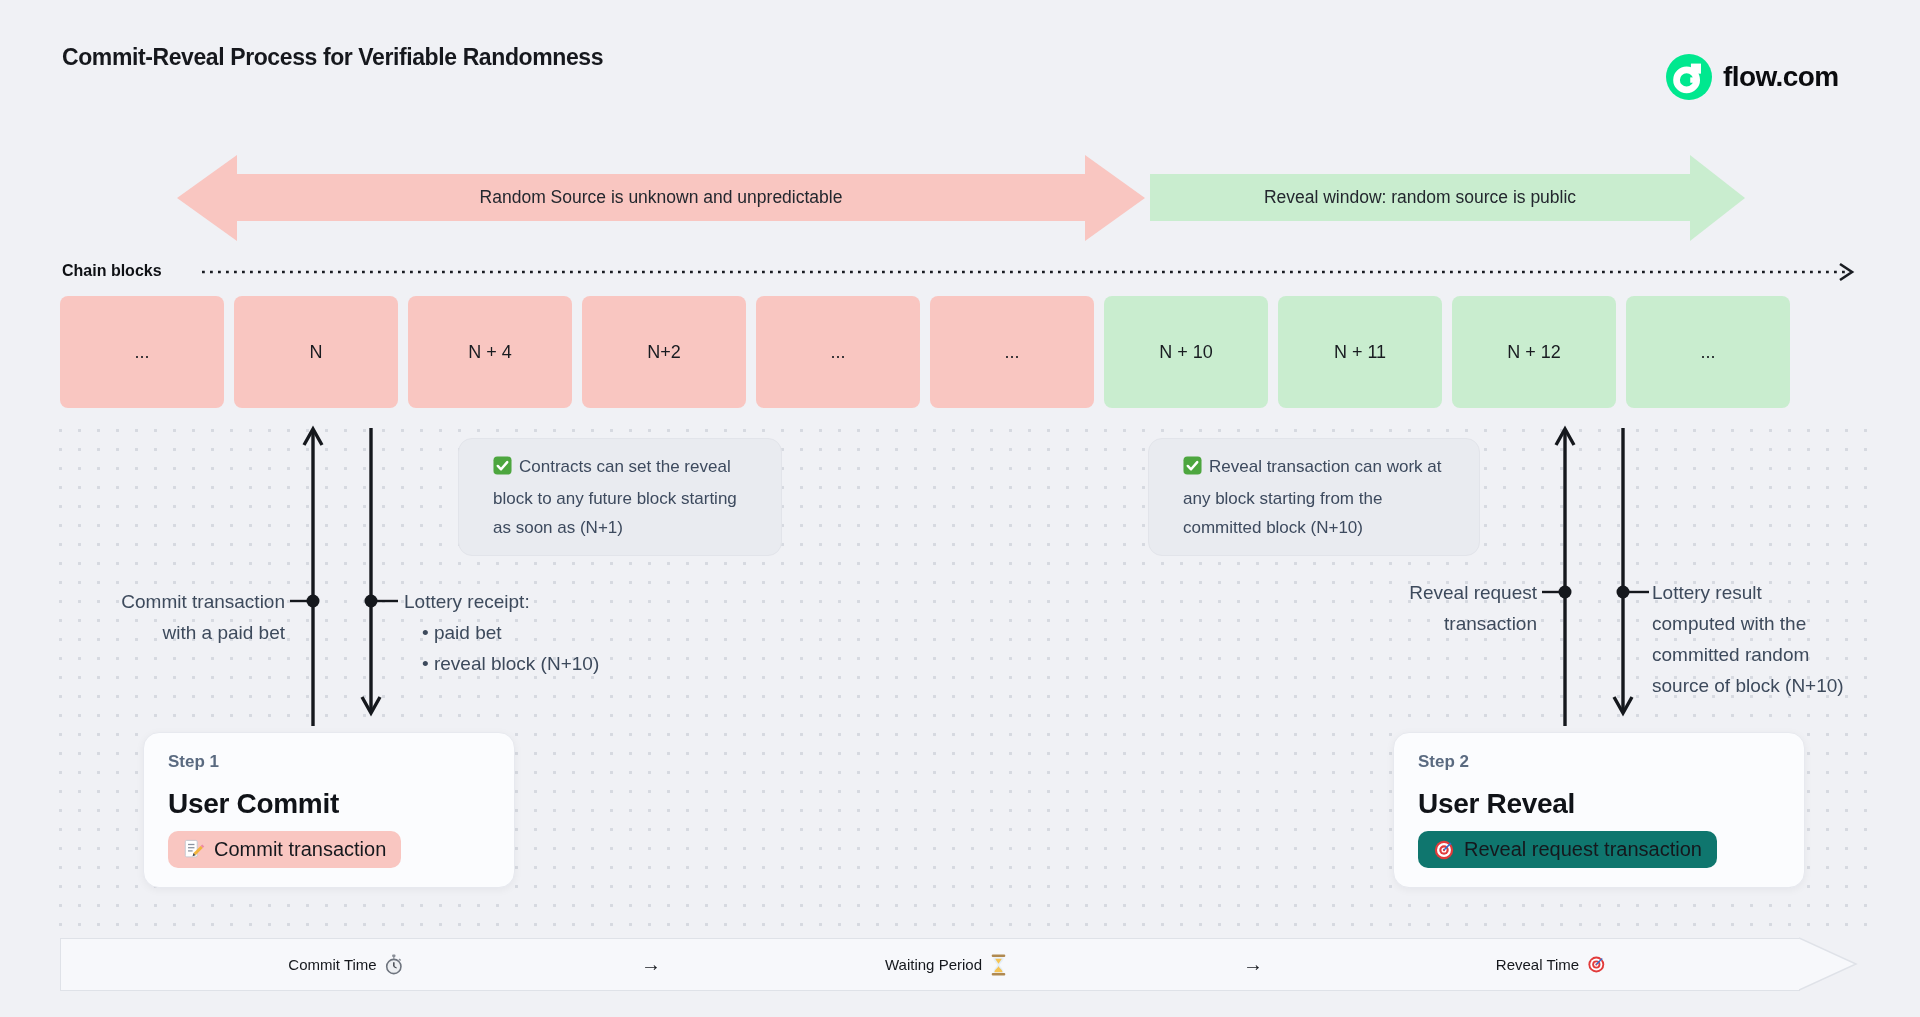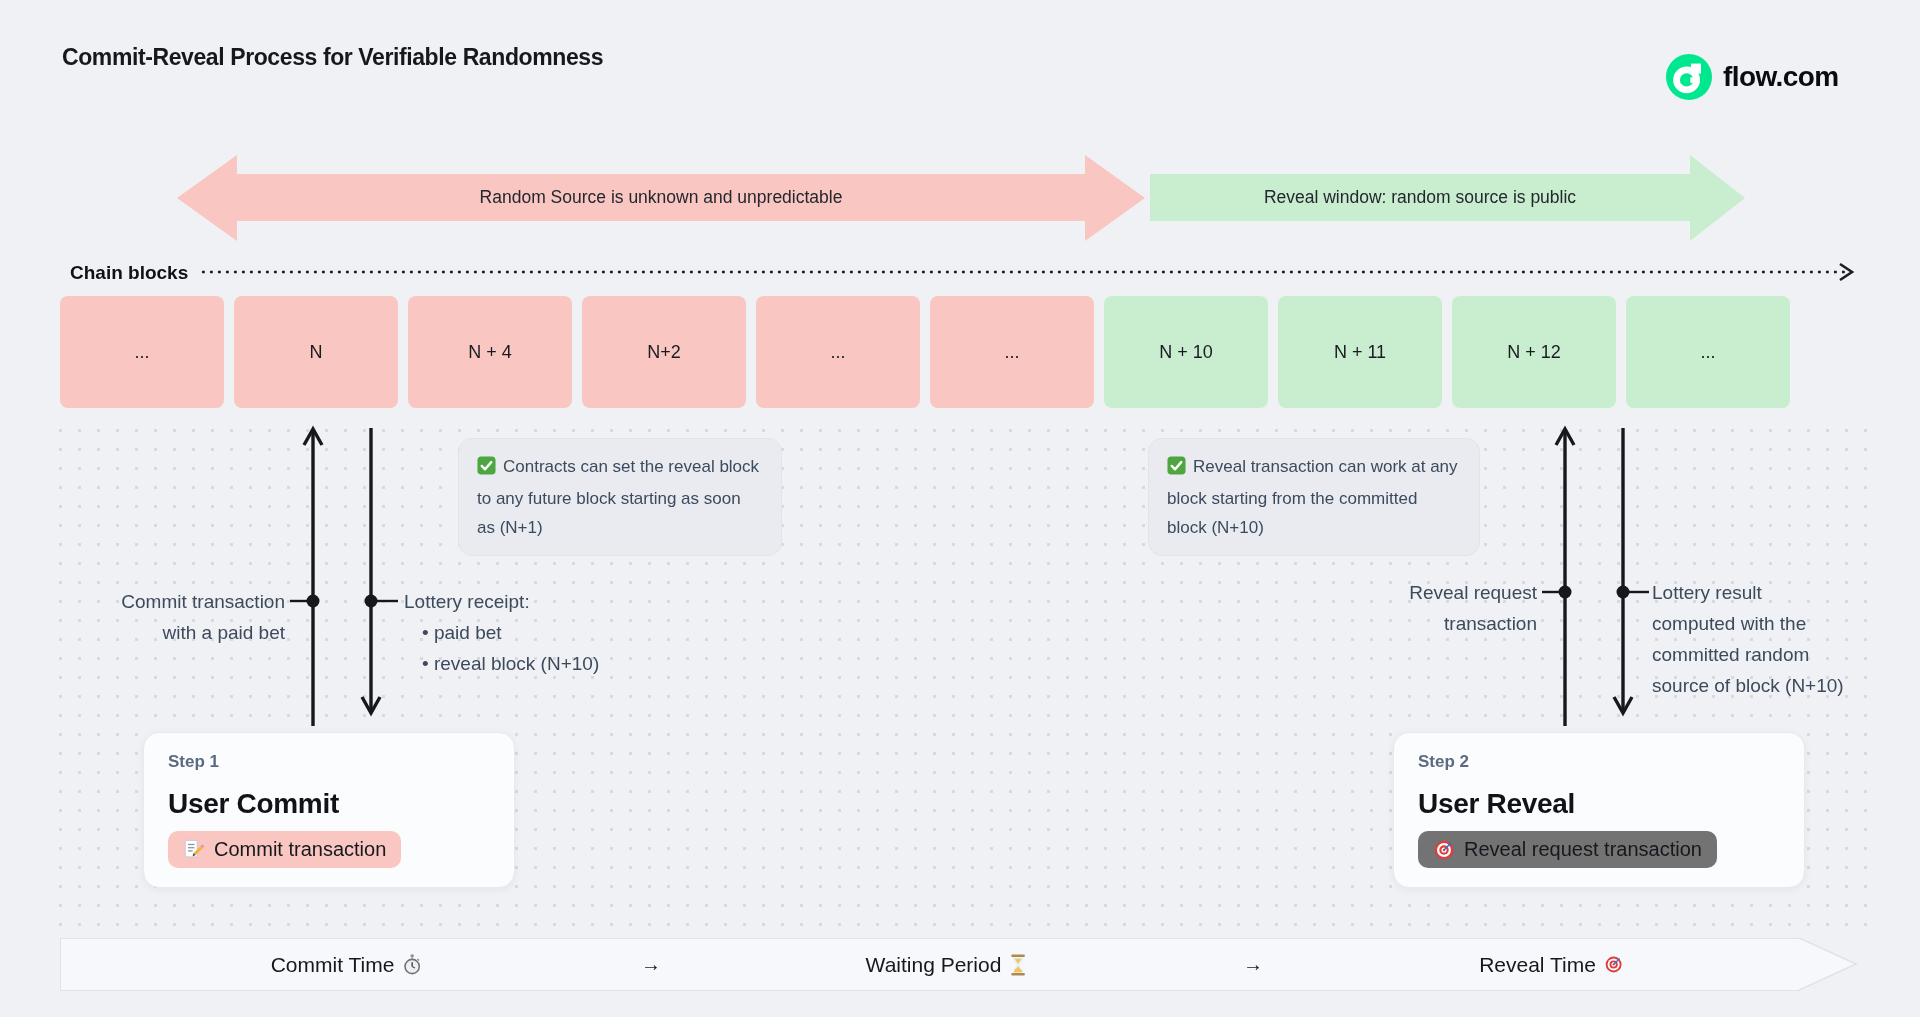--- a/index.html
+++ b/index.html
@@ -28,32 +28,32 @@
     font-size:17.5px; color:#23272E; z-index:2;
   }
   .phase-red-body  { left:237px;  width:848px; background:#F9C6C1; }
   .phase-green-body{ left:1150px; width:540px; background:#C9EDCF; }
   .head { position:absolute; top:154.5px; width:0; height:0; z-index:2;
           border-top:43px solid transparent; border-bottom:43px solid transparent; }
   .head-red-left  { left:177px;  border-right:60px solid #F9C6C1; }
   .head-red-right { left:1085px; border-left:60px solid #F9C6C1; }
   .head-green-right{ left:1690px; border-left:55px solid #C9EDCF; }
   
-  .chain-label { position:absolute; left:62px; top:262px; font-size:19px; font-weight:700; color:#0F1115; z-index:2;margin-left:8px; }
+  .chain-label { position:absolute; left:62px; top:262px; font-size:16px; font-weight:700; color:#0F1115; z-index:2; }
   .blocks { position:absolute; left:60px; top:296px; width:1730px; height:112px; display:flex; gap:10px; z-index:2; }
   .block {
     flex:1; border-radius:8px; display:flex; align-items:center; justify-content:center;
     font-size:18px; color:#191C21;
   }
   .block.commit { background:#F9C6C1; }
   .block.reveal { background:#C9EDCF; }
   
   .note {
     position:absolute; top:438px; background:#E9EBF0; border:1px solid #E2E4EA; border-radius:14px;
-    padding:13px 18px; font-size:17px; line-height:29px; color:#3D4A5E; z-index:2;
+    padding:13px 34px; font-size:17px; line-height:29px; color:#3D4A5E; z-index:2;
   }
   .note-commit { left:458px; width:324px; }
   .note-reveal { left:1148px; width:332px; }
   .note .icon-inline { display:inline-block; vertical-align:-3px; margin-right:7px; }
   
   .callout { position:absolute; font-size:19px; line-height:31px; color:#3D4A5C; z-index:2; }
   .callout .line { display:block; white-space:nowrap; }
   .co-commit-up { left:60px; top:586px; width:225px; text-align:right; }
   .co-receipt   { left:404px; top:586px; }
   .co-reveal-up { left:1309px; top:577px; width:228px; text-align:right; }
@@ -67,29 +67,29 @@
   }
   .step1-card { left:143px; width:372px; }
   .step2-card { left:1393px; width:412px; }
   .step-eyebrow { font-size:17px; font-weight:700; color:#5A6A80; }
   .step-title { font-size:28px; font-weight:800; color:#101318; letter-spacing:-0.3px; margin-top:16px; }
   .step-badge {
     display:inline-flex; align-items:center; gap:9px; margin-top:11px; padding:7px 15px;
     border-radius:10px; font-size:20px; color:#15181D;
   }
   .badge-commit { background:#F9C6C1; }
-  .badge-reveal { background:#737373; }
+  .badge-reveal { background:#0f766e; }
   
   .timebar {
     position:absolute; left:60px; top:938px; width:1740px; height:53px;
     background:#F7F8FB; border:1px solid #DFE2E8; border-right:none; z-index:2;
   }
   .timebar-item {
     position:absolute; top:0; height:51px; transform:translateX(-50%);
-    display:flex; align-items:center; gap:8px; font-size:21px; color:#15181D; white-space:nowrap;
+    display:flex; align-items:center; gap:8px; font-size:15px; color:#15181D; white-space:nowrap;
   }
   .tb-commit  { left:285px; }
   .tb-arrow1  { left:590px; font-size:20px; }
   .tb-waiting { left:885px; }
   .tb-arrow2  { left:1192px; font-size:20px; }
   .tb-reveal  { left:1490px;justify-content:space-between; }
   .timebar-chevron { position:absolute; left:1799px; top:937px; z-index:2; }
   
   .overlay { position:absolute; left:0; top:0; z-index:3; pointer-events:none; }
 </style>

